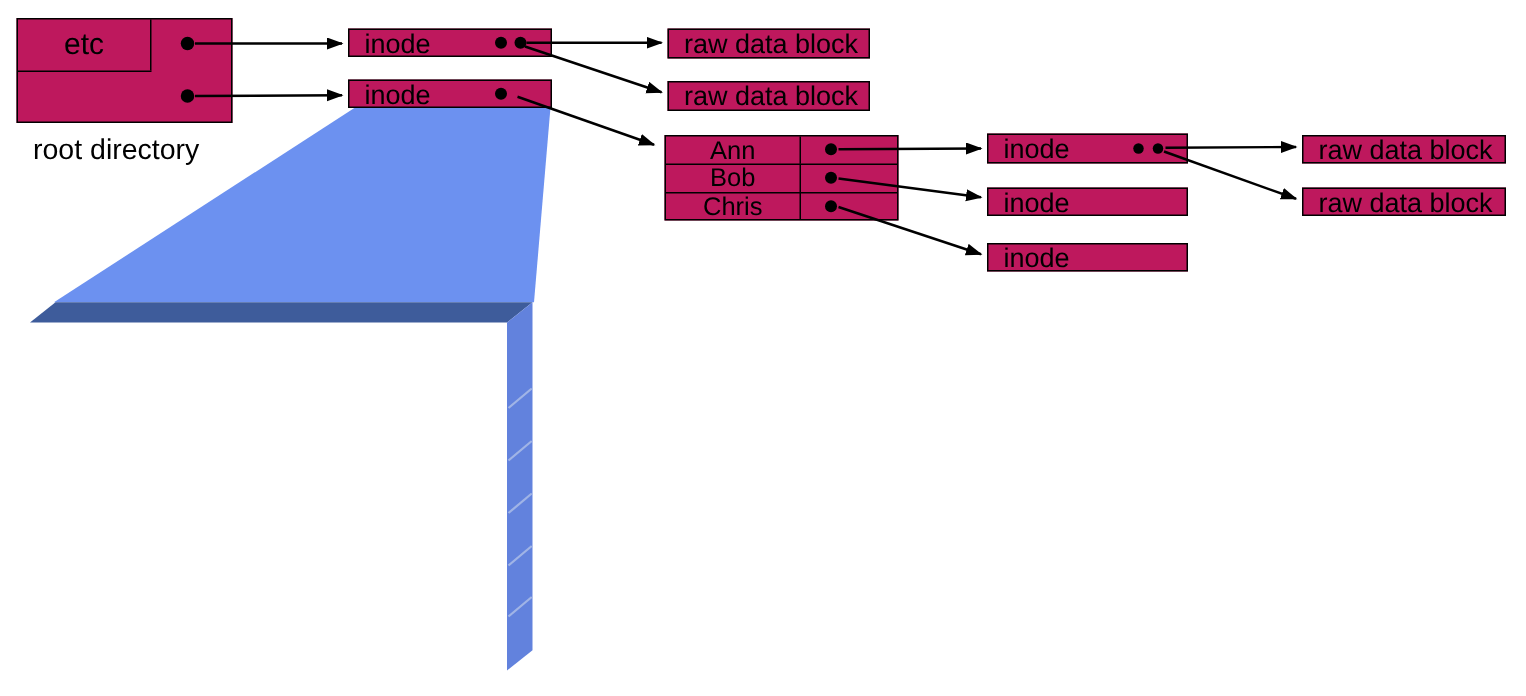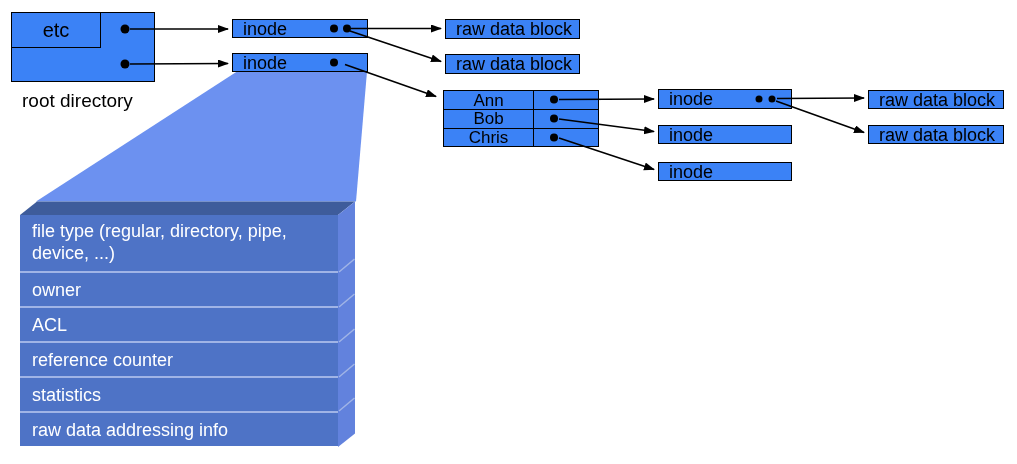--- a/index.html
+++ b/index.html
@@ -15,21 +15,21 @@
   svg.layer {
     position: absolute;
     left: 0; top: 0;
     width: 1017px; height: 464px;
   }
   .shapes-layer { z-index: 1; }
   .lines-layer  { z-index: 3; pointer-events: none; }
 
   .node {
     position: absolute;
-    background: #3b82f6;
+    background: #be185d;
     border: 1.5px solid #000;
     box-sizing: border-box;
     z-index: 2;
   }
   .labelbox {
     display: flex;
     align-items: center;
     font-size: 18px;
     line-height: 1;
     padding-left: 10px;
@@ -136,28 +136,20 @@
     <div class="cell ptr rdiv"></div>
   </div>
 
   <div class="node labelbox" style="left:658px; top:89px; width:134px; height:20px;">inode</div>
   <div class="node labelbox" style="left:658px; top:125px; width:134px; height:19px;">inode</div>
   <div class="node labelbox" style="left:658px; top:162px; width:134px; height:19px;">inode</div>
 
   <div class="node labelbox" style="left:868px; top:90px; width:136px; height:19px;">raw data block</div>
   <div class="node labelbox" style="left:868px; top:125px; width:136px; height:19px;">raw data block</div>
 
-  <div class="detail-front">
-    <div class="detail-row first">file type (regular, directory, pipe, device, ...)</div>
-    <div class="detail-row">owner</div>
-    <div class="detail-row">ACL</div>
-    <div class="detail-row">reference counter</div>
-    <div class="detail-row">statistics</div>
-    <div class="detail-row">raw data addressing info</div>
-  </div>
 
   <svg class="layer lines-layer">
     <defs>
       <marker id="ah" markerWidth="12" markerHeight="10" refX="10" refY="4" orient="auto" markerUnits="userSpaceOnUse">
         <path d="M0,0 L11,4 L0,8 z" fill="#000"></path>
       </marker>
     </defs>
     <g fill="#000">
       <circle cx="125" cy="29" r="4.5"></circle>
       <circle cx="125" cy="64" r="4.5"></circle>

